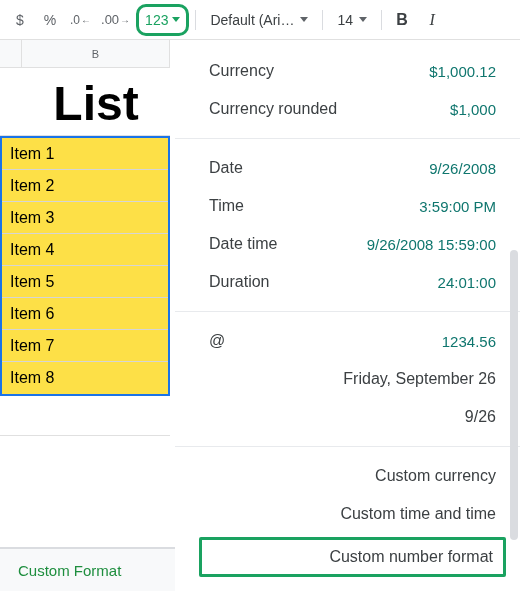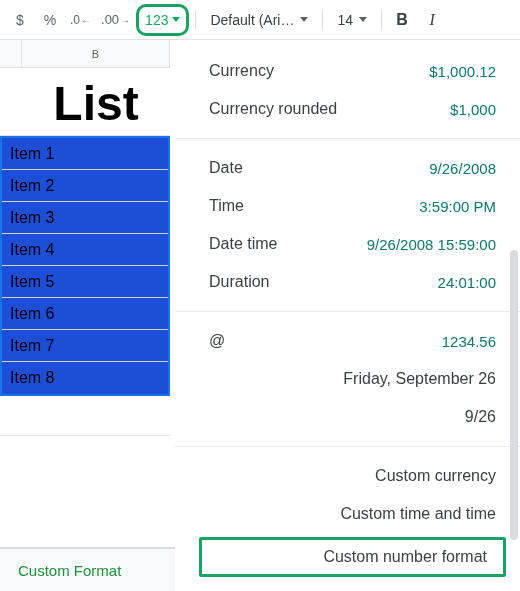--- a/index.html
+++ b/index.html
@@ -135,21 +135,21 @@
     padding-bottom: 4px;
   }
   .data-rows {
     border: 2px solid #1a73e8;
   }
   .data-row {
     height: 32px;
     display: flex;
     align-items: center;
     border-bottom: 1px solid #d5d5d5;
-    background: #1d4ed8;
+    background: #fde047;
   }
   .data-row:last-child { border-bottom: none; }
   .data-cell {
     padding-left: 8px;
     font-size: 16px;
     color: #000;
     flex: 1;
   }
   .below-rows {
     height: 40px;
@@ -207,21 +207,21 @@
     margin: 10px 0;
   }
   .menu-simple {
     padding: 10px 24px 10px 34px;
     cursor: pointer;
   }
   .highlight-box {
     border: 3px solid #1aa260;
     border-radius: 2px;
     margin: 4px 14px 4px 24px;
-    padding: 8px 16px;
+    padding: 8px 10px;
     cursor: pointer;
   }
   .menu-scrollbar {
     position: absolute;
     right: 2px;
     top: 210px;
     width: 8px;
     height: 290px;
     background: #dadce0;
     border-radius: 4px;

